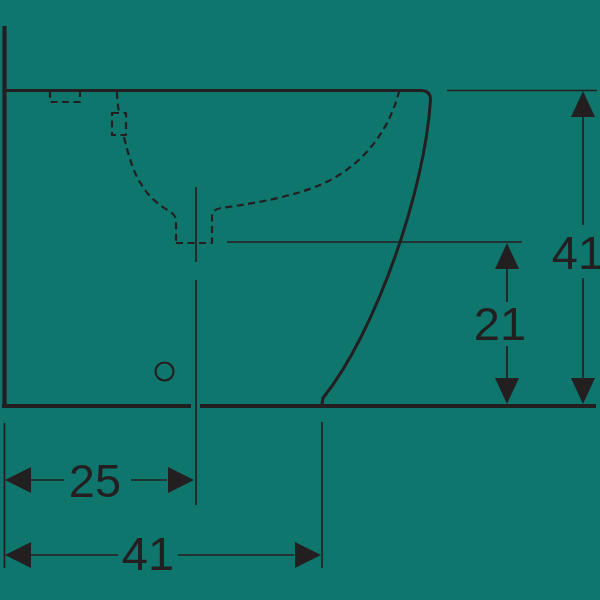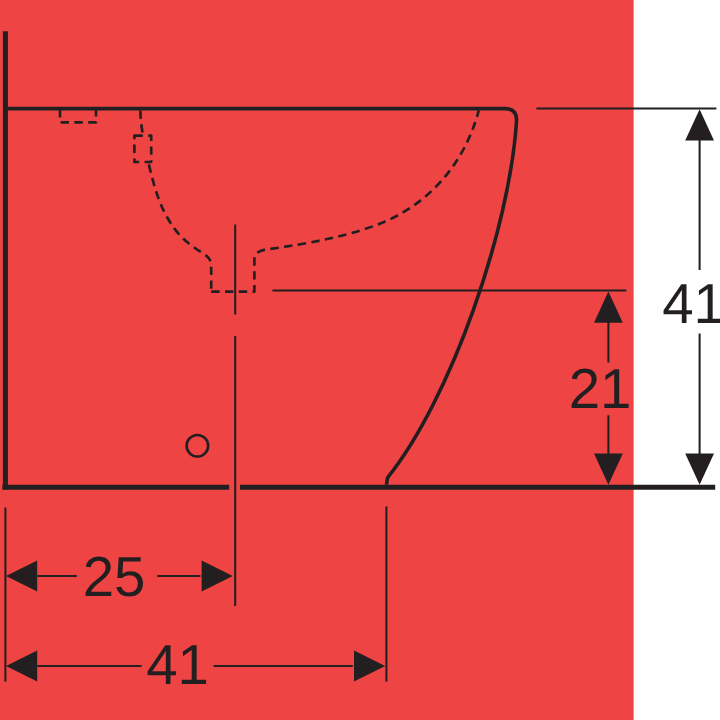--- a/index.html
+++ b/index.html
@@ -5,23 +5,23 @@
   html, body {
     margin: 0;
     padding: 0;
     background: #ffffff;
     width: 600px;
     height: 600px;
     overflow: hidden;
   }
   .drawing-stage {
     position: relative;
-    width: 528px;
+    width: 600px;
     height: 600px;
-    background: #ef4444;
+    background: #0f766e;
   }
   svg {
     display: block;
   }
   .outline {
     fill: none;
     stroke: #231f20;
     stroke-width: 3;
     stroke-linecap: butt;
     stroke-linejoin: round;

